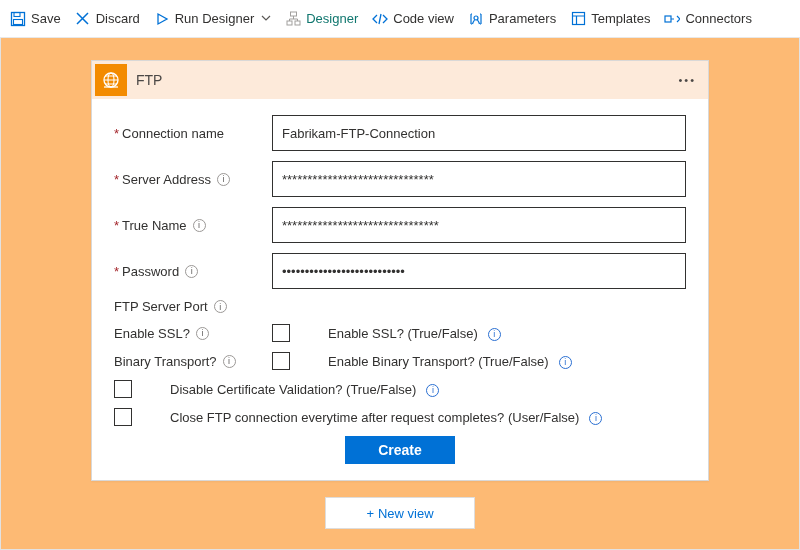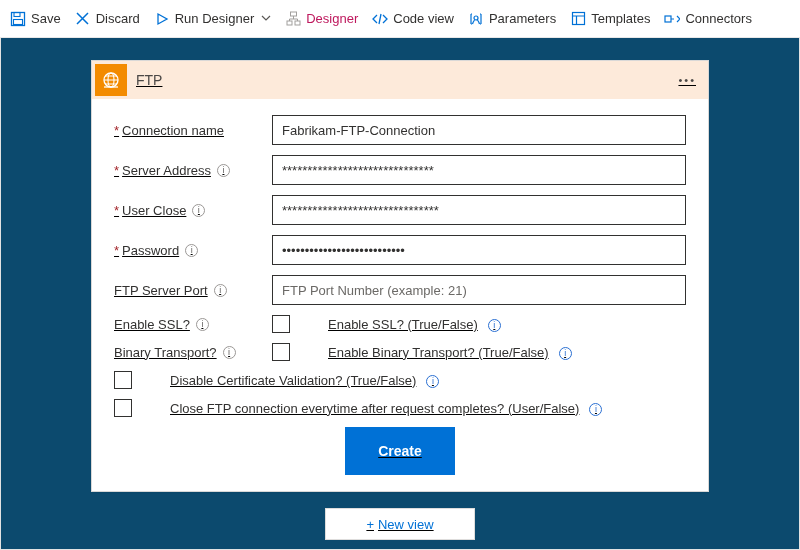--- a/index.html
+++ b/index.html
@@ -21,29 +21,28 @@
       background: #fff;
     }
     .toolbar-item {
       display: flex;
       align-items: center;
       gap: 5px;
       color: #323130;
       cursor: pointer;
       font-size: 13px;
     }
-    .toolbar-item.disabled { color: #be185d; cursor: default; }
+    .toolbar-item.disabled { color: #0f766e; cursor: default; }
     .toolbar-icon { width: 16px; height: 16px; display:flex; align-items:center; justify-content:center;}
     .workspace {
-      background: #0c4a6e;
+      background: #fdba74;
       height: calc(550px - 38px);
       padding: 22px 90px 14px;
       border: 1px solid #e2e2e2;
       border-top: none;
-      text-decoration: underline;
     }
     .card {
       background: #fff;
       border: 1px solid #d9d8d7;
       box-shadow: 0 1px 2px rgba(0,0,0,.05);
     }
     .card-header {
       display: flex;
       align-items: center;
       background: #fdeada;
@@ -65,34 +64,34 @@
     .form-row .label-col.tall { align-items:flex-start; line-height:1.35; }
     .req { color:#a4262c; margin-right:3px; }
     .info-icon {
       display:inline-flex; width:13px; height:13px; border:1px solid #9b9896; border-radius:50%;
       font-size:9px; align-items:center; justify-content:center; color:#656361; margin-left:6px;
       flex-shrink:0; position:relative; top:1px;
     }
     .info-icon.blue { border-color:#2a6fd2; color:#2a6fd2; }
     .input-col { flex:1; }
     .text-input {
-      width:100%; height:30px; border:1px solid #323130; padding:2px 9px;
+      width:100%; height:30px; border:1px solid #323130; padding:17px 9px;
       font-size:13px; color:#323130; outline:none;
     }
     .text-input::placeholder { color:#6b6966; font-size:13px; font-style:normal;}
     .check-row {
       display:flex; align-items:center; gap:10px;
     }
     .checkbox {
       width:18px; height:18px; border:1px solid #323130; background:#fff; cursor:pointer;
     }
     .check-label { color:#323130; font-size:13px; display:flex; align-items:center; gap:4px;margin-left:28px;}
     .actions { display:flex; justify-content:center; margin-top:8px; }
     .create-btn {
-      background:#0071d6; color:#fff; border:none; width:110px; height:48px;
+      background:#0071d6; color:#fff; border:none; width:110px; height:28px;
       font-size:14px; font-weight:600; cursor:pointer;
     }
     .new-step-wrap { display:flex; justify-content:center; margin-top:16px; }
     .new-step-btn {
       background:#fff; border:1px solid #dedddc; height:32px; width:150px;
       color:#0071d6; font-size:13px; cursor:pointer; display:flex; align-items:center; justify-content:center; gap:4px;
     }
     .chev { margin-left:2px; }
   </style>
 </head>
@@ -208,41 +207,40 @@
             <span class="req">*</span>
             <span>Server Address</span>
             <span class="info-icon">i</span>
           </div>
         <div class="input-col"><input class="text-input" value="******************************" style=""></div>
       </div>
 
       <div class="form-row">
         <div class="label-col">
             <span class="req">*</span>
-            <span>User Close</span>
+            <span>True Name</span>
             <span class="info-icon">i</span>
           </div>
         <div class="input-col"><input class="text-input" value="*******************************" style=""></div>
       </div>
 
       <div class="form-row">
         <div class="label-col">
             <span class="req">*</span>
             <span>Password</span>
             <span class="info-icon">i</span>
           </div>
         <div class="input-col"><input class="text-input" value="•••••••••••••••••••••••••••" style=""></div>
       </div>
 
       <div class="form-row">
         <div class="label-col">
             <span>FTP Server Port</span>
             <span class="info-icon">i</span>
           </div>
-        <div class="input-col"><input class="text-input" placeholder="FTP Port Number (example: 21)" style=""></div>
       </div>
 
       <div class="form-row">
         <div class="label-col">
             <span>Enable SSL?</span>
             <span class="info-icon">i</span>
           </div>
         <div class="input-col check-row">
           <div class="checkbox"></div>
           <div class="check-label">

